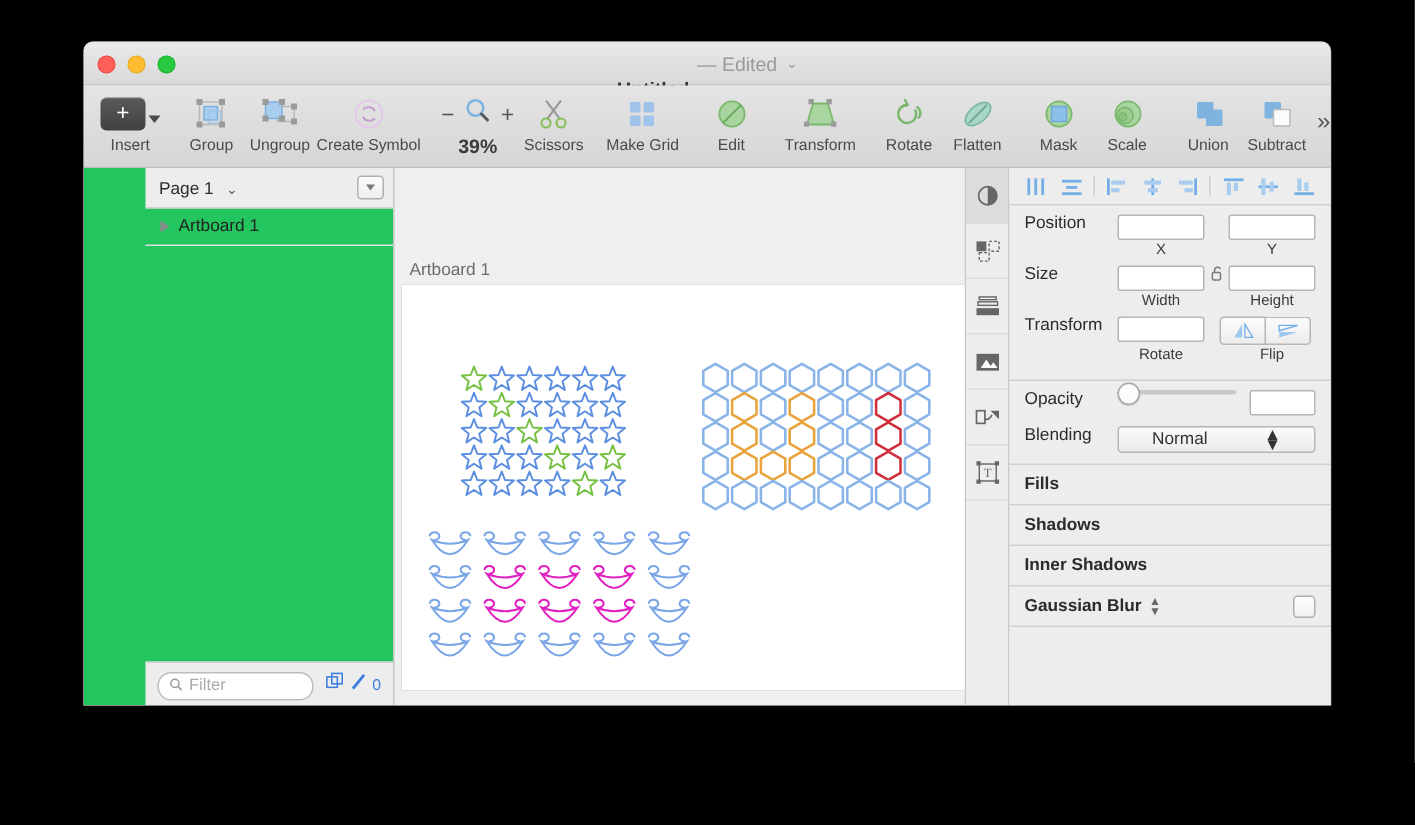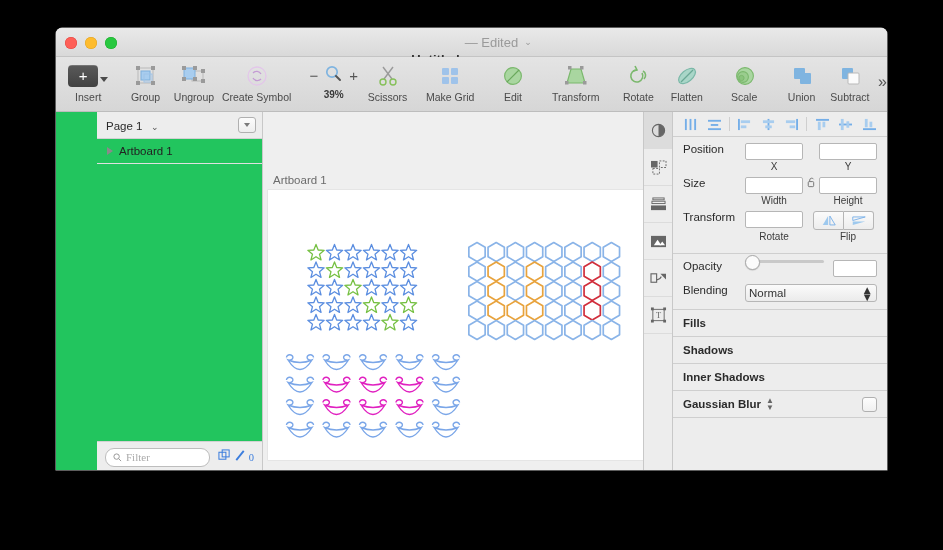--- a/index.html
+++ b/index.html
@@ -67,21 +67,21 @@
   }
   .insert-row { display: flex; align-items: center; gap: 2px; }
   .tri-down {
     width: 0; height: 0; border-left: 4px solid transparent;
     border-right: 4px solid transparent; border-top: 5px solid #4a4a4a;
     margin-top: 6px;
   }
   .zoomgrp { display: flex; flex-direction: column; align-items: center; padding-top: 8px; width: 66px; }
   .zoomrow { display: flex; align-items: center; gap: 7px; }
   .zoomsign { font-size: 15px; color: #555; }
-  .zoomlabel { font-size: 10px; color: #3a3a3a; font-weight: 600; margin-top: 3px; }
+  .zoomlabel { font-size: 13px; color: #3a3a3a; font-weight: 600; margin-top: 3px; }
   .overflow { font-size: 16px; color: #555; padding-top: 16px; padding-left: 4px; }
 
   
   .body { position: relative; height: 360px; display: flex; }
 
   
   .sidebar {
     width: 165px; background: #22c55e;
     border-right: 0.5px solid #c8c8c8;
     display: flex; flex-direction: column; padding-left: 41px;
@@ -109,21 +109,20 @@
   .disc {
     width: 0; height: 0; border-top: 4.5px solid transparent;
     border-bottom: 4.5px solid transparent; border-left: 6px solid #8a8a8a;
   }
   .layer-name { font-size: 11.5px; color: #222; }
   .layer-fill { flex: 1; }
   .sidebar-foot {
     height: 30px; border-top: 0.5px solid #d2d2d2;
     display: flex; align-items: center; padding: 0 8px; gap: 8px;
     background: #ededed;
-    font-family: Liberation Serif, serif;
   }
   .filter-field {
     flex: 1; height: 17px; border-radius: 9px;
     border: 0.5px solid #bdbdbd; background: #fff;
     display: flex; align-items: center; gap: 4px; padding: 0 7px;
   }
   .filter-ph { font-size: 11px; color: #aaa; }
   .foot-icons { display: flex; align-items: center; gap: 3px; }
   .foot-count { font-size: 10.5px; color: #3b7ddd; }
 
@@ -193,21 +192,21 @@
   }
   .slider-knob {
     position: absolute; left: 0; top: -5px; width: 13px; height: 13px;
     border-radius: 50%; background: #fbfbfb; border: 0.5px solid #a9a9a9;
     box-shadow: 0 0.5px 1px rgba(0,0,0,0.2);
   }
   .combo {
     flex: 1; height: 18px; border: 0.5px solid #b6b6b6;
     background: linear-gradient(#fbfbfb,#ebebeb); border-radius: 3px;
     display: flex; align-items: center; justify-content: space-between;
-    padding: 0 3px; box-sizing: border-box;
+    padding: 0 22px; box-sizing: border-box;
   }
   .combo span { font-size: 11.5px; color: #333; }
   .stepper { display: flex; flex-direction: column; gap: 1px; color: #666; font-size: 8px; line-height: 6px; }
 
   .acc-row {
     height: 26px; display: flex; align-items: center; justify-content: space-between;
     padding: 0 10px; border-bottom: 0.5px solid #cfcfcf;
     font-size: 11.5px; color: #2b2b2b; font-weight: 700;
   }
   .acc-left { display: flex; align-items: center; gap: 5px; }
@@ -377,20 +376,29 @@
         <svg width="24" height="24" viewBox="0 0 24 24">
           <ellipse cx="12" cy="12" rx="10" ry="5.5" transform="rotate(-40 12 12)" fill="#a9d6c8" stroke="#7bb8a8" stroke-width="1.2"></ellipse>
           <line x1="6" y1="18" x2="18" y2="6" stroke="#6aa895" stroke-width="1.2"></line>
         </svg>
       </div>
       <div class="lb">Flatten</div>
     </div>
 
     <div class="tbsep"></div>
 
+    <div class="tbitem">
+      <div class="ic">
+        <svg width="24" height="24" viewBox="0 0 24 24">
+          <circle cx="12" cy="12" r="8.4" fill="#a9d6a0" stroke="#7bb86d" stroke-width="1.2"></circle>
+          <rect x="7" y="7" width="10" height="10" fill="#8cc0e8" stroke="#6fa8d8" stroke-width="1"></rect>
+        </svg>
+      </div>
+      <div class="lb">Mask</div>
+    </div>
 
     <div class="tbitem">
       <div class="ic">
         <svg width="24" height="24" viewBox="0 0 24 24">
           <circle cx="13" cy="12" r="8.4" fill="#a9d6a0" stroke="#7bb86d" stroke-width="1.1"></circle>
           <circle cx="11" cy="13" r="5.4" fill="#9acd8e" stroke="#7bb86d" stroke-width="1.1"></circle>
           <circle cx="9.5" cy="14" r="2.6" fill="#8bc47d" stroke="#7bb86d" stroke-width="1"></circle>
         </svg>
       </div>
       <div class="lb">Scale</div>

